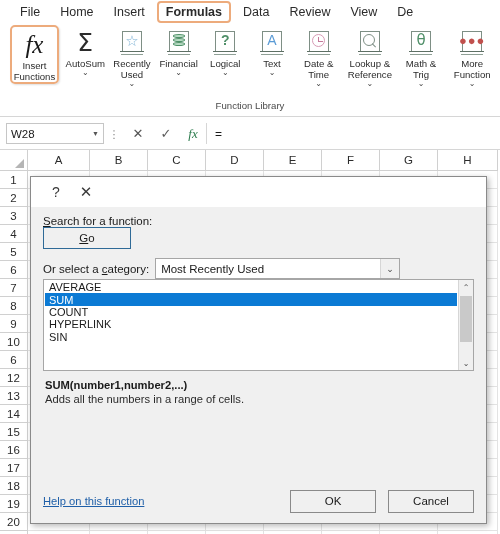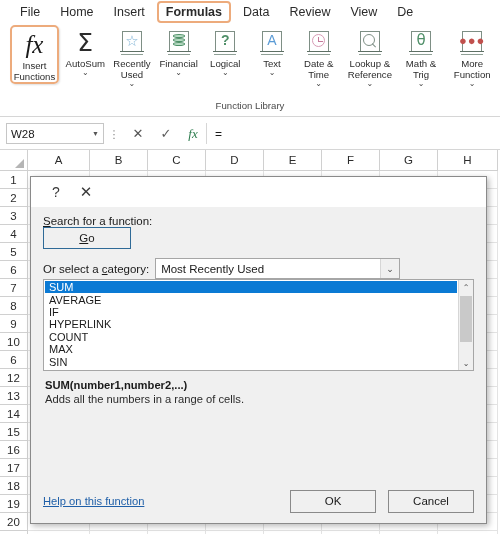--- a/index.html
+++ b/index.html
@@ -681,26 +681,24 @@
         </div>
         <div class="cat-select">
           <span>Most Recently Used</span>
           <span class="cat-arrow">⌄</span>
         </div>
       </div>
 
 
       <div class="listbox">
         <div class="listitems" id="fn-list">
+            <div class="li">AVERAGE</div>
             <div class="li sel">SUM</div>
-            <div class="li">AVERAGE</div>
-            <div class="li">IF</div>
+            <div class="li">COUNT</div>
             <div class="li">HYPERLINK</div>
-            <div class="li">COUNT</div>
-            <div class="li">MAX</div>
             <div class="li">SIN</div>
           </div>
         <div class="lb-scroll">
           <div class="sb-arrow">⌃</div>
           <div class="sb-thumb"></div>
           <div class="sb-arrow down">⌄</div>
         </div>
       </div>
 
       <div class="desc">

